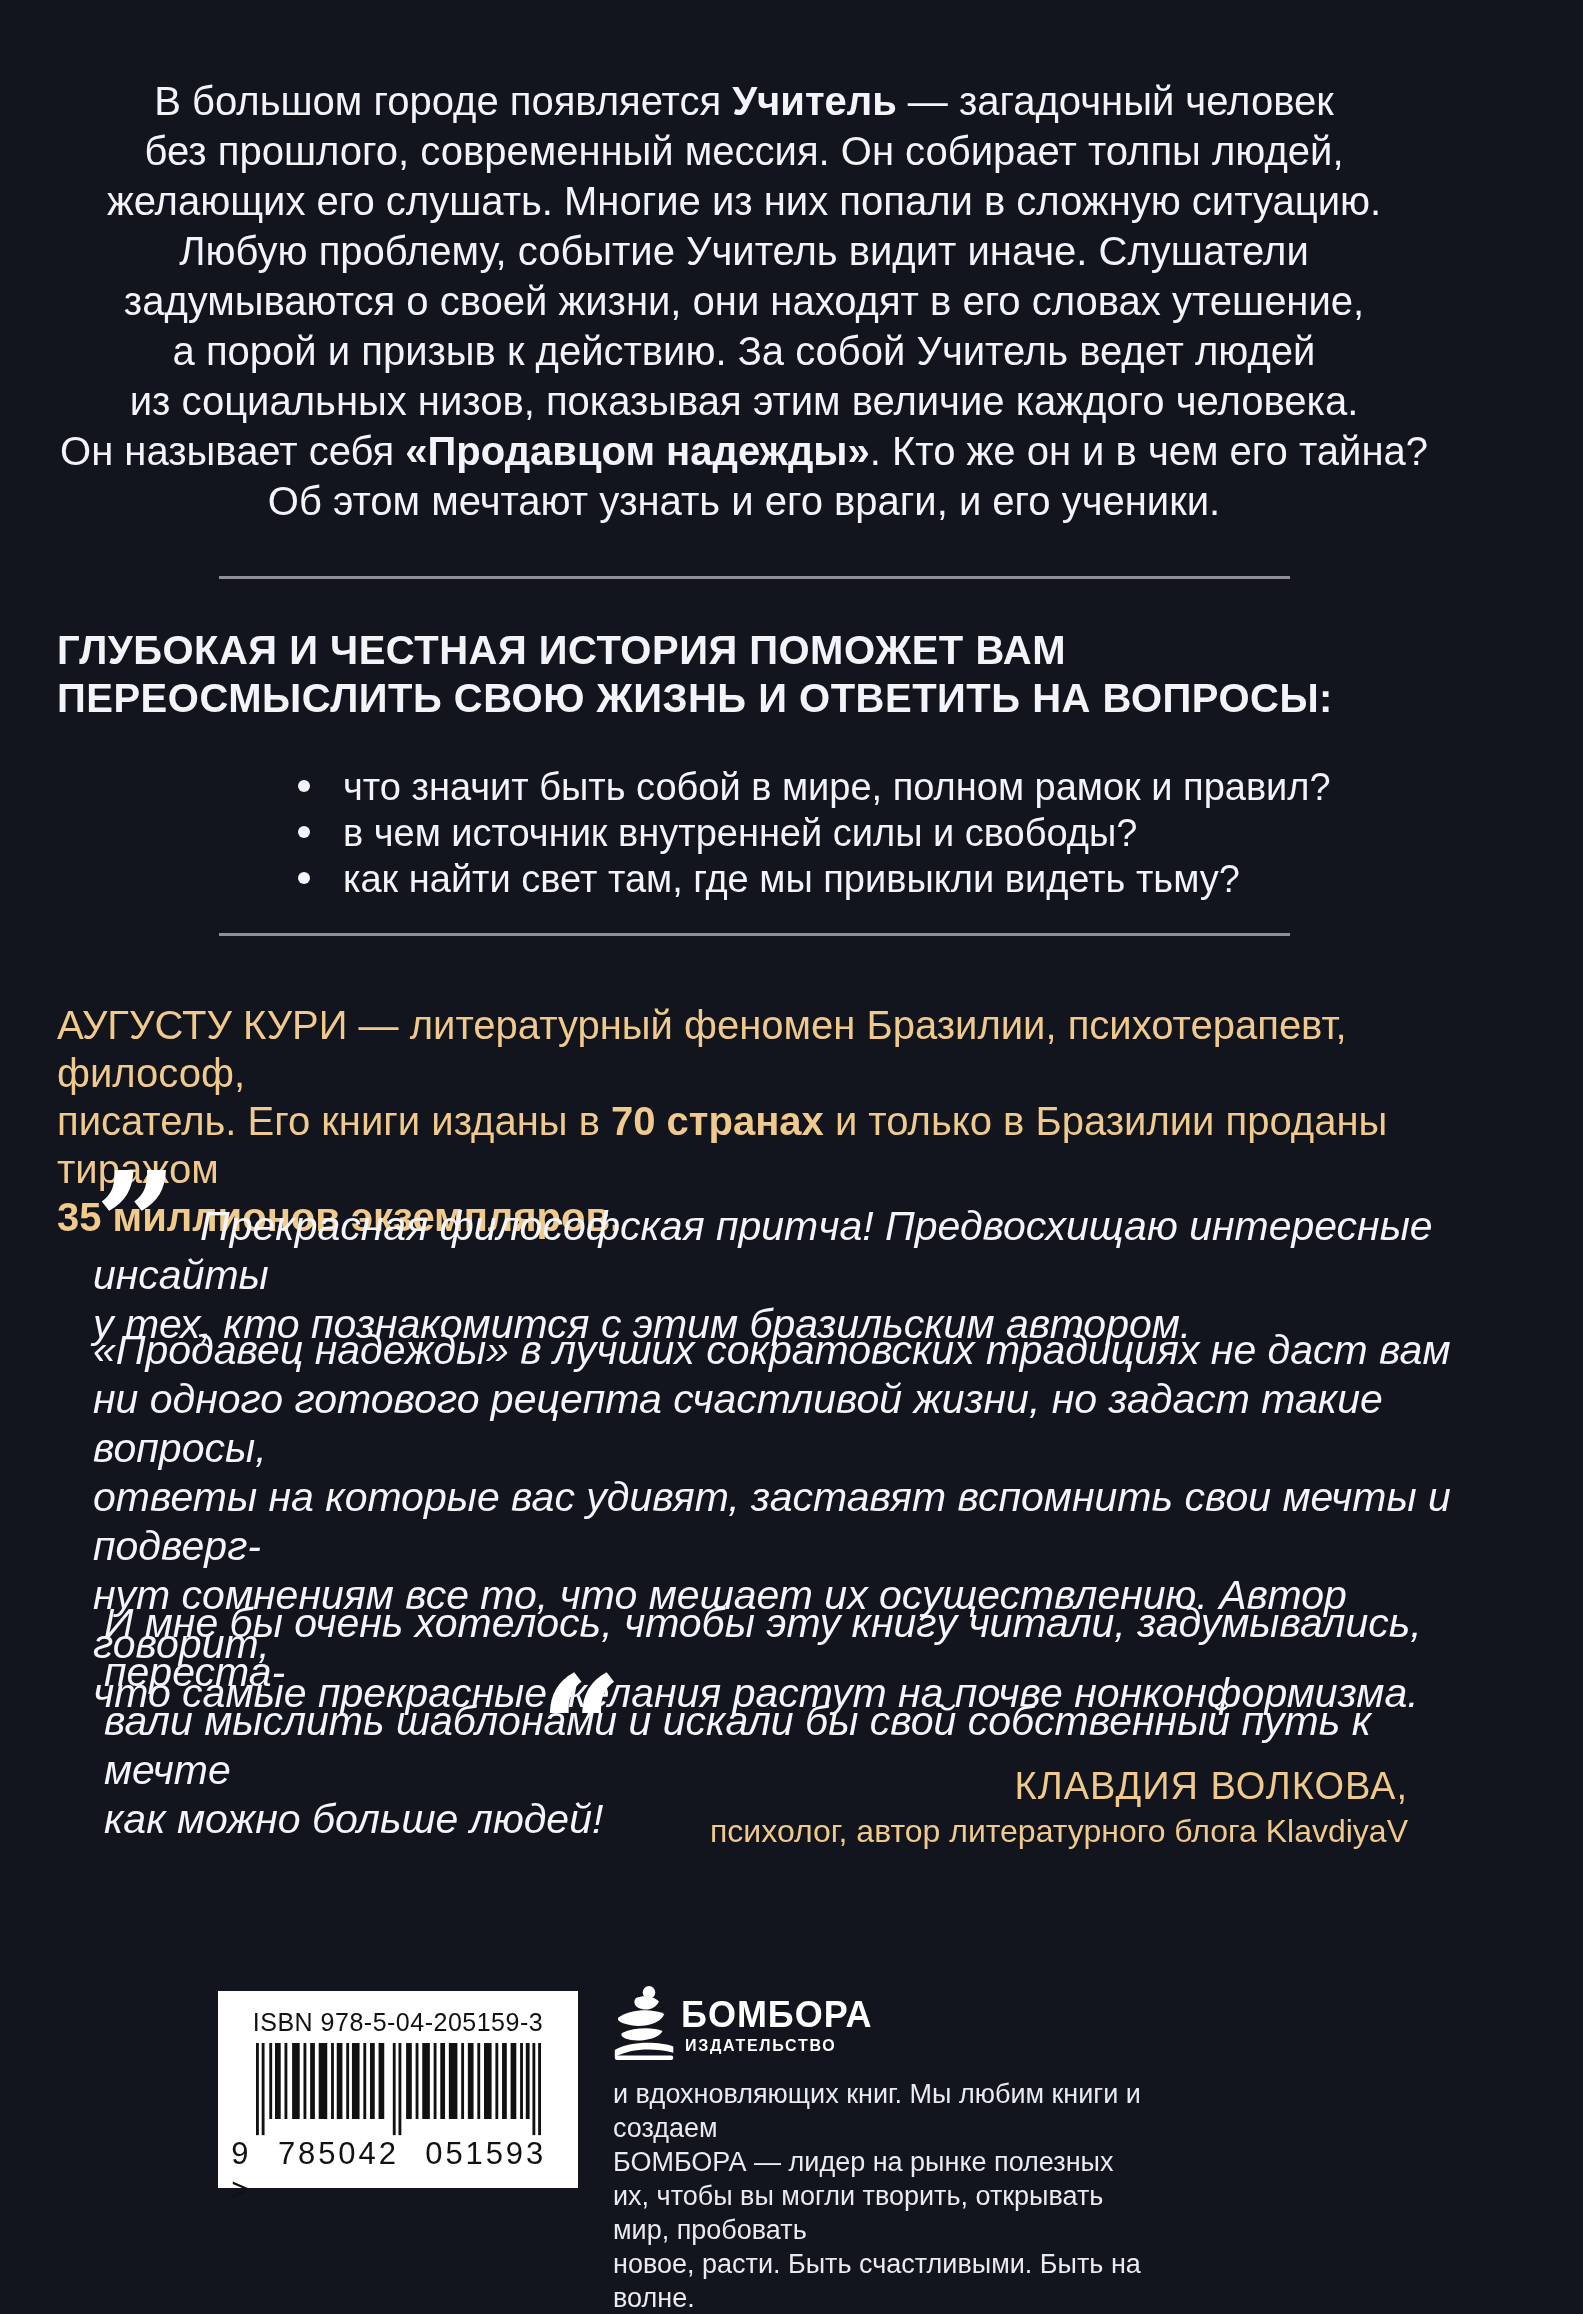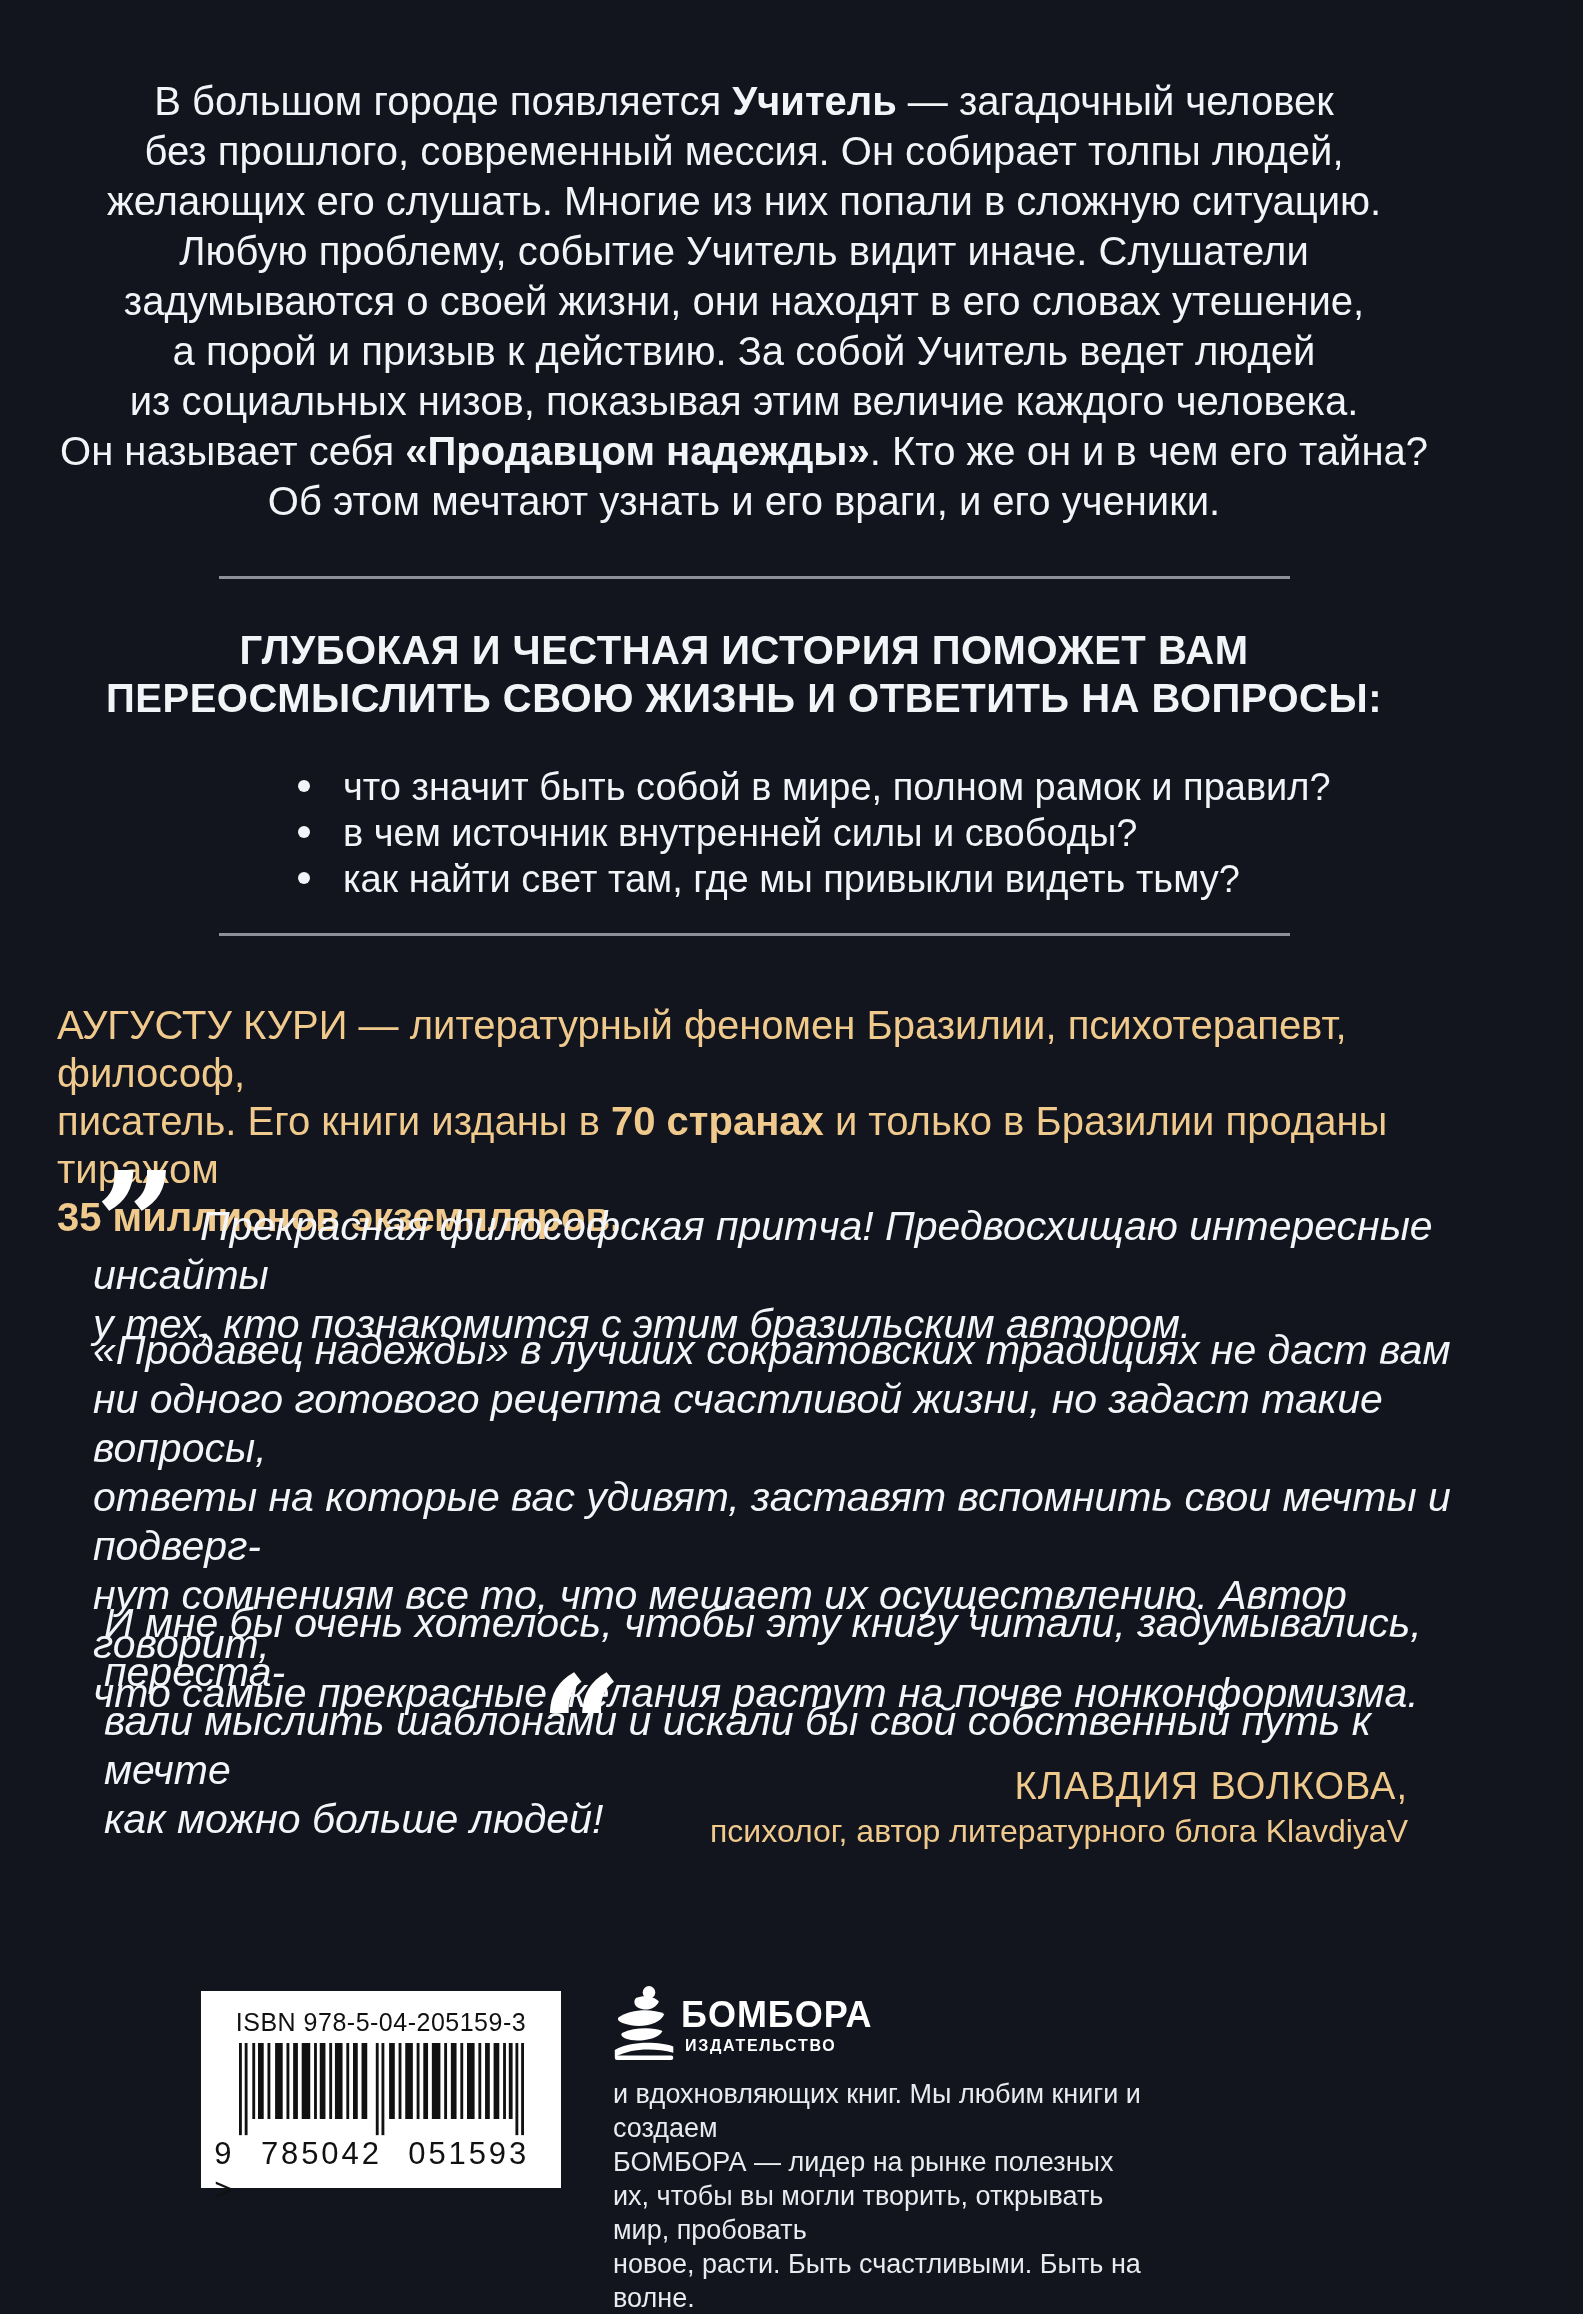--- a/index.html
+++ b/index.html
@@ -14,21 +14,21 @@
   .abs{position:absolute;}
   
   .intro{left:57px;top:76px;width:1374px;text-align:center;
          font-size:40px;line-height:50px;font-weight:400;}
   .intro b{font-weight:700;}
   
   .divider{height:2.9px;background:#8f8f9a;left:219px;width:1071px;}
   .divider-1{top:576px;}
   .divider-2{top:933px;}
   
-  .heading{left:57px;top:626px;width:1374px;text-align:center;
+  .heading{left:57px;top:626px;width:1374px;text-align:left;
            font-size:40px;line-height:48px;font-weight:700;letter-spacing:0.5px;}
   
   .bullets{left:343px;top:764px;list-style:none;margin:0;padding:0;
            font-size:38px;line-height:46px;}
   .bullets li{position:relative;}
   .bullets li::before{content:"";position:absolute;left:-45px;top:16px;
            width:12.4px;height:12.4px;border-radius:50%;background:#f2f4f7;}
   
   .author-note{left:57px;top:1001px;width:1374px;text-align:left;
            font-size:40px;line-height:48px;color:#f0ca8d;}
@@ -41,21 +41,21 @@
   .quote{left:93px;width:1370px;font-style:italic;
          font-size:41px;line-height:49px;color:#f4f5f8;}
   .quote-1{top:1202px;}
   .quote-1 .qline:first-child{text-indent:107px;}
   .quote-2{top:1326px;}
   .quote-3{top:1599px;margin-left:11px;}
   .attr-name{right:176px;top:1765px;font-size:38px;color:#f0ca8d;
              letter-spacing:1px;text-align:right;}
   .attr-role{right:176px;top:1813px;font-size:32px;color:#f0ca8d;text-align:left;}
   
-  .barcode-box{left:201px;top:1991px;width:360px;height:197px;background:#ffffff;}
+  .barcode-box{left:218px;top:1991px;width:360px;height:197px;background:#ffffff;}
   .isbn{position:absolute;left:0;top:17px;width:100%;text-align:center;
         color:#111111;font-size:25px;font-weight:400;letter-spacing:0.5px;}
   .bars{position:absolute;left:38px;top:52px;}
   .bar-digits{position:absolute;left:13.3px;top:145px;width:339px;
         color:#111111;font-size:31px;letter-spacing:2.9px;word-spacing:15px;}
   
   .logo-icon{left:613px;top:1983px;}
   .publisher-name{left:681px;top:1994px;font-size:36px;font-weight:700;
         letter-spacing:1px;color:#ffffff;}
   .publisher-tagline{left:685px;top:2037px;font-size:16px;font-weight:700;

